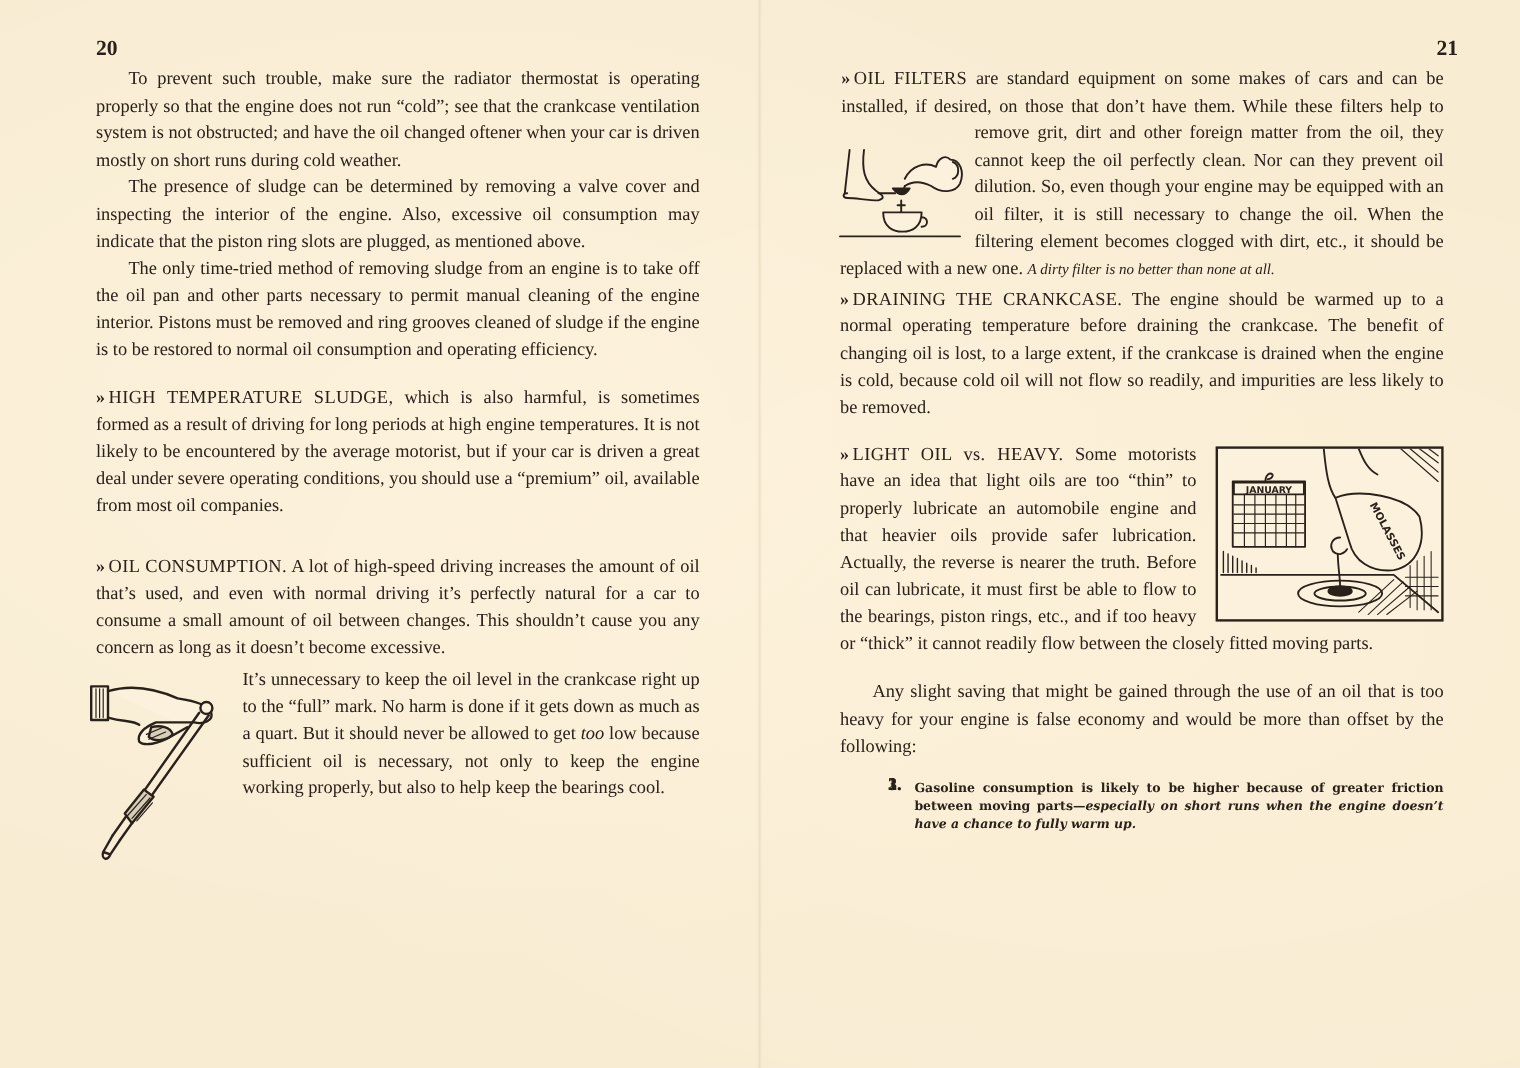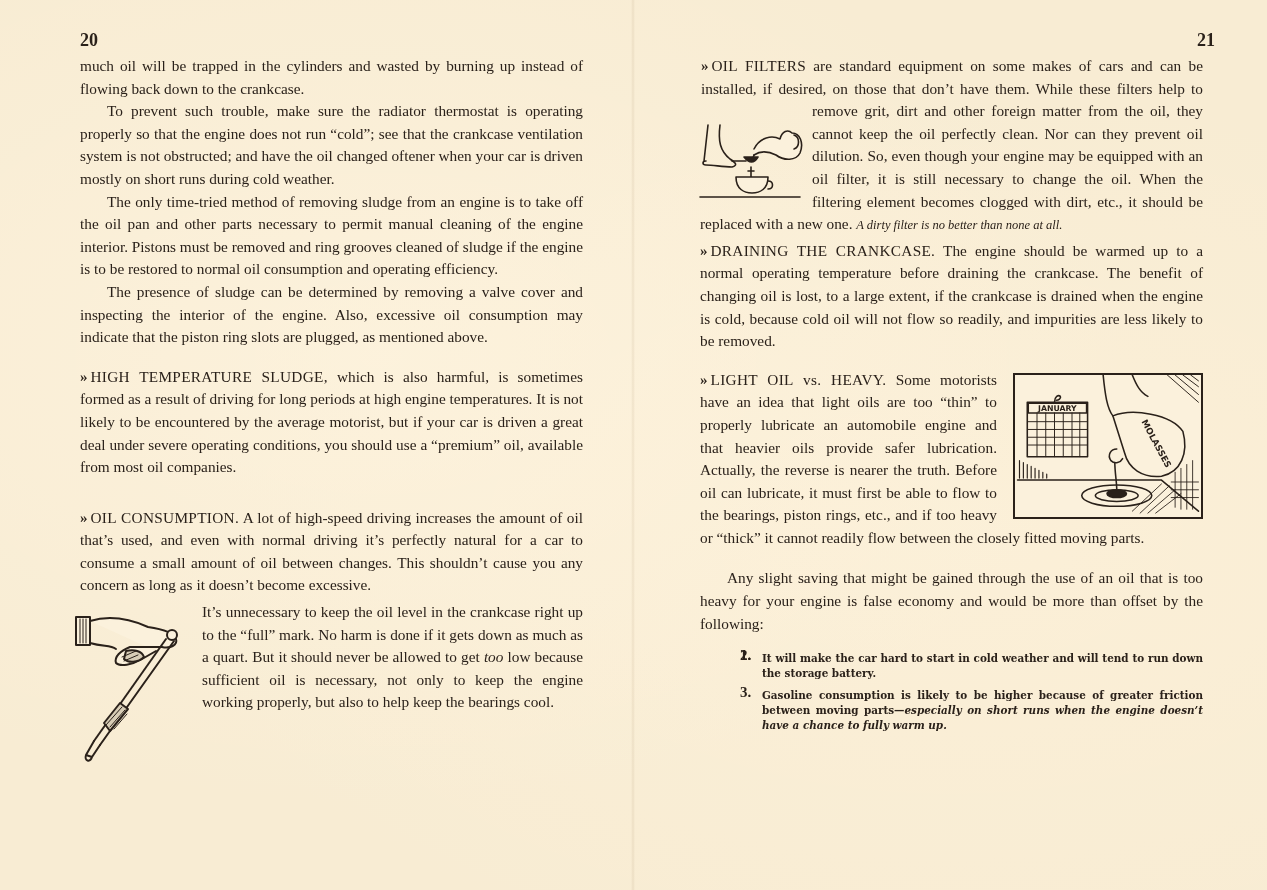--- a/index.html
+++ b/index.html
@@ -44,24 +44,23 @@
   .gutter { position:absolute; left:631px; top:0; width:4px; height:890px; background:linear-gradient(90deg, rgba(0,0,0,0), rgba(150,120,80,0.12), rgba(0,0,0,0)); }
 </style>
 </head>
 <body>
 
 <div class="gutter"></div>
 
 <div class="page page-left">
   <div class="folio">20</div>
   <div class="text">
-    <p>much oil will be trapped in the cylinders and wasted by burning up instead of flowing back down to the crankcase.</p>
     <p class="indent">To prevent such trouble, make sure the radiator thermostat is operating properly so that the engine does not run “cold”; see that the crankcase ventilation system is not obstructed; and have the oil changed oftener when your car is driven mostly on short runs during cold weather.</p>
+    <p class="indent">The presence of sludge can be determined by removing a valve cover and inspecting the interior of the engine. Also, excessive oil consumption may indicate that the piston ring slots are plugged, as mentioned above.</p>
     <p class="indent">The only time-tried method of removing sludge from an engine is to take off the oil pan and other parts necessary to permit manual cleaning of the engine interior. Pistons must be removed and ring grooves cleaned of sludge if the engine is to be restored to normal oil consumption and operating efficiency.</p>
-    <p class="indent">The presence of sludge can be determined by removing a valve cover and inspecting the interior of the engine. Also, excessive oil consumption may indicate that the piston ring slots are plugged, as mentioned above.</p>
 
     <p class="sec" style="margin-top:17px">
       <span class="chev">»</span><span class="head">HIGH TEMPERATURE SLUDGE,</span><span> which is also harmful, is sometimes formed as a result of driving for long periods at high engine temperatures. It is not likely to be encountered by the average motorist, but if your car is driven a great deal under severe operating conditions, you should use a “premium” oil, available from most oil companies.</span>
     </p>
 
     <p class="sec" style="margin-top:28px">
       <span class="chev">»</span><span class="head">OIL CONSUMPTION.</span><span> A lot of high-speed driving increases the amount of oil that’s used, and even with normal driving it’s perfectly natural for a car to consume a small amount of oil between changes. This shouldn’t cause you any concern as long as it doesn’t become excessive.</span>
     </p>
 
     <div style="margin-top:4px">
@@ -140,18 +139,18 @@
       </svg>
       <p>
         <span class="chev">»</span><span class="head">LIGHT OIL vs. HEAVY.</span><span> Some motorists have an idea that light oils are too “thin” to properly lubricate an automobile engine and that heavier oils provide safer lubrication. Actually, the reverse is nearer the truth. Before oil can lubricate, it must first be able to flow to the bearings, piston rings, etc., and if too heavy or “thick” it cannot readily flow between the closely fitted moving parts.</span>
       </p>
     </div>
 
     <p class="indent" style="margin-top:18px">Any slight saving that might be gained through the use of an oil that is too heavy for your engine is false economy and would be more than offset by the following:</p>
 
     <ol class="list">
       <li><span class="num">1.</span></li>
-      <li><span class="num">2.</span><span>It will make the car hard to start in cold weather and will tend to run down the storage battery.</span></li>
+      <li><span class="num">2.</span></li>
       <li><span class="num">3.</span><span>Gasoline consumption is likely to be higher because of greater friction between moving parts—</span><em>especially on short runs when the engine doesn’t have a chance to fully warm up.</em></li>
     </ol>
   </div>
 
 </div>
 
 </body></html>

